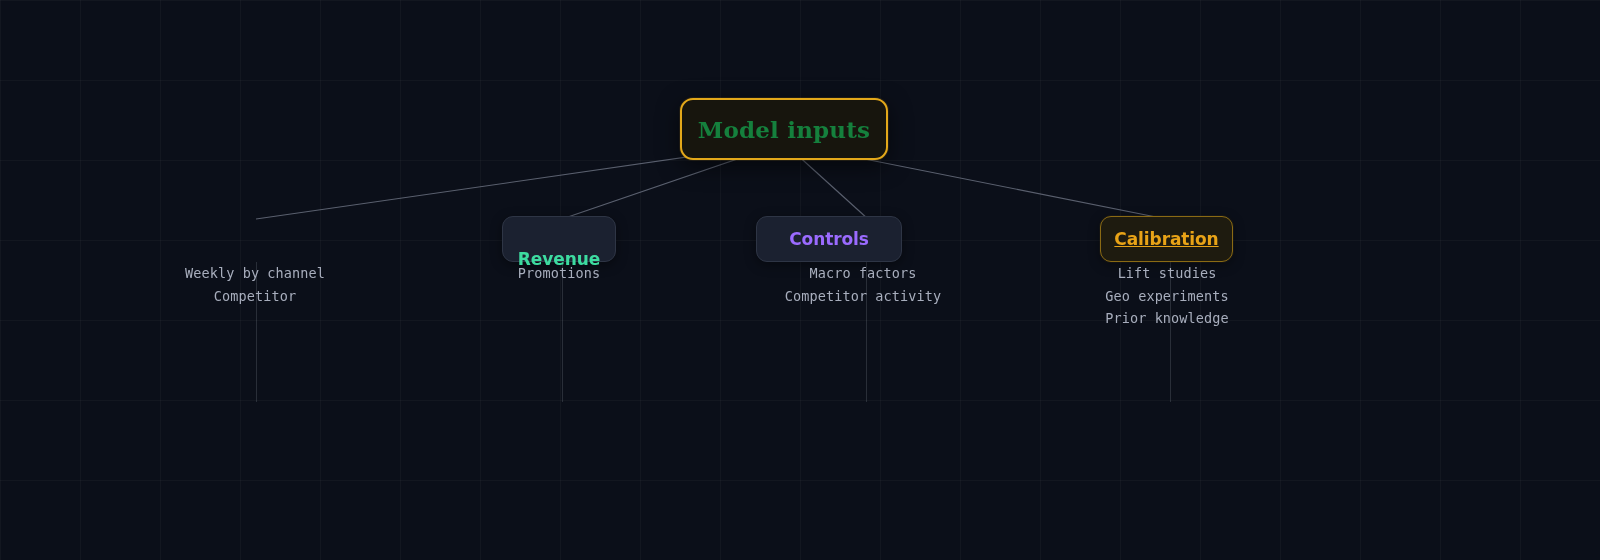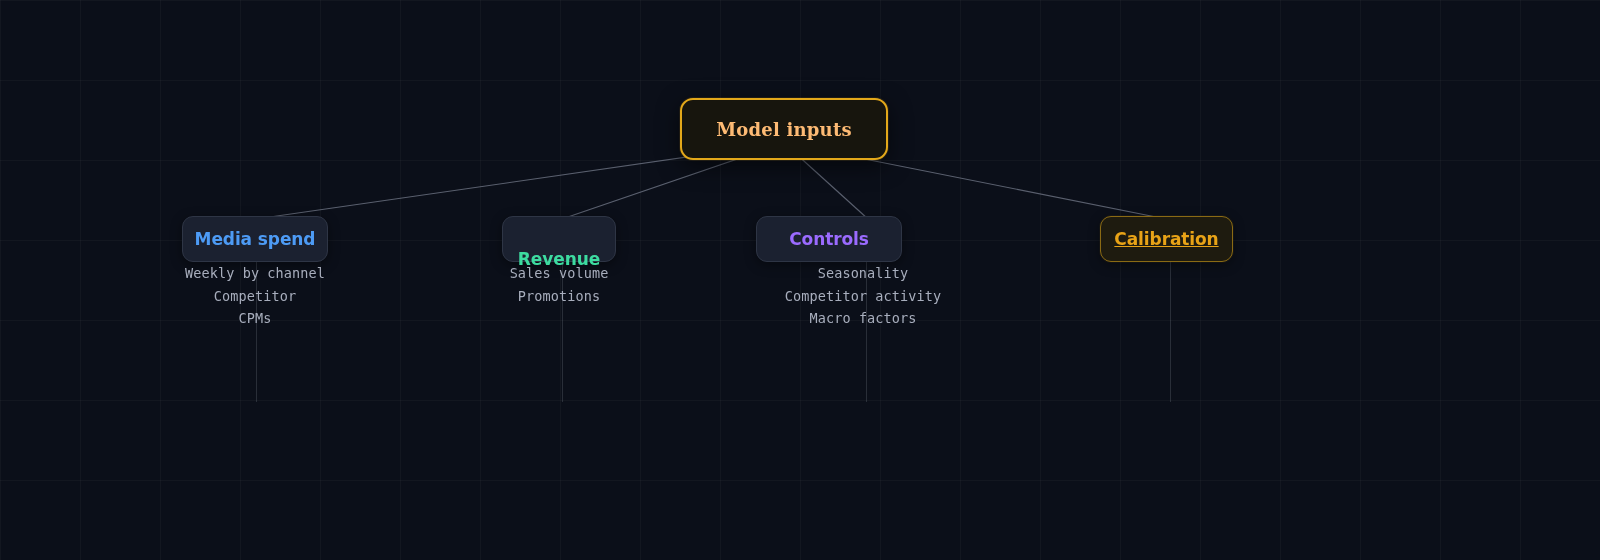--- a/index.html
+++ b/index.html
@@ -46,23 +46,23 @@
     height: 62px;
     left: 680px;
     top: 98px;
     border: 2px solid #e3a81a;
     background: #17150d;
     border-radius: 13px;
     box-shadow: 0 0 0 1px rgba(227,168,26,0.10), 0 6px 22px rgba(0,0,0,0.55);
   }
   .root-label {
     font-family: "DejaVu Serif", "Liberation Serif", serif;
-    font-size: 18px;
+    font-size: 23px;
     font-weight: 700;
-    color: #fdba74;
+    color: #15803d;
     letter-spacing: 0.2px;
   }
 
   .child-node {
     width: 146px;
     height: 46px;
     top: 216px;
     border: 1px solid #2e3545;
     background: #1b2130;
     box-shadow: 0 3px 12px rgba(0,0,0,0.40);
@@ -115,47 +115,46 @@
 
   <div class="stem" style="left:256px;"></div>
   <div class="stem" style="left:562px;"></div>
   <div class="stem" style="left:866px;"></div>
   <div class="stem" style="left:1170px;"></div>
 
   <div class="node root-node">
     <span class="root-label">Model inputs</span>
   </div>
 
-  <div class="node child-node" style="left:182px;">
-    <span class="child-label" style="color:#4d9bf5;">Media spend</span>
-  </div>
 
   <div class="node child-node" style="left:502px; width:114px;">
     <span class="child-label" style="color:#3ddba0;margin-top:40px;">Revenue</span>
   </div>
 
   <div class="node child-node" style="left:756px; width:146px;">
     <span class="child-label" style="color:#9b6bff;">Controls</span>
   </div>
 
   <div class="node child-node accent" style="left:1100px; width:133px;">
     <span class="child-label" style="color:#e8a317;text-decoration:underline;">Calibration</span>
   </div>
 
   <div class="leaf-group" style="left:105px;">
     <span class="leaf-item">Weekly by channel</span>
     <span class="leaf-item">Competitor</span>
-    <span class="leaf-item">CPMs</span>
   </div>
 
   <div class="leaf-group" style="left:409px;">
-    <span class="leaf-item">Sales volume</span>
     <span class="leaf-item">Promotions</span>
   </div>
 
   <div class="leaf-group" style="left:713px;">
-    <span class="leaf-item">Seasonality</span>
+    <span class="leaf-item">Macro factors</span>
     <span class="leaf-item">Competitor activity</span>
-    <span class="leaf-item">Macro factors</span>
   </div>
 
+  <div class="leaf-group" style="left:1017px;">
+    <span class="leaf-item">Lift studies</span>
+    <span class="leaf-item">Geo experiments</span>
+    <span class="leaf-item">Prior knowledge</span>
+  </div>
 
 </div>
 
 </body></html>

